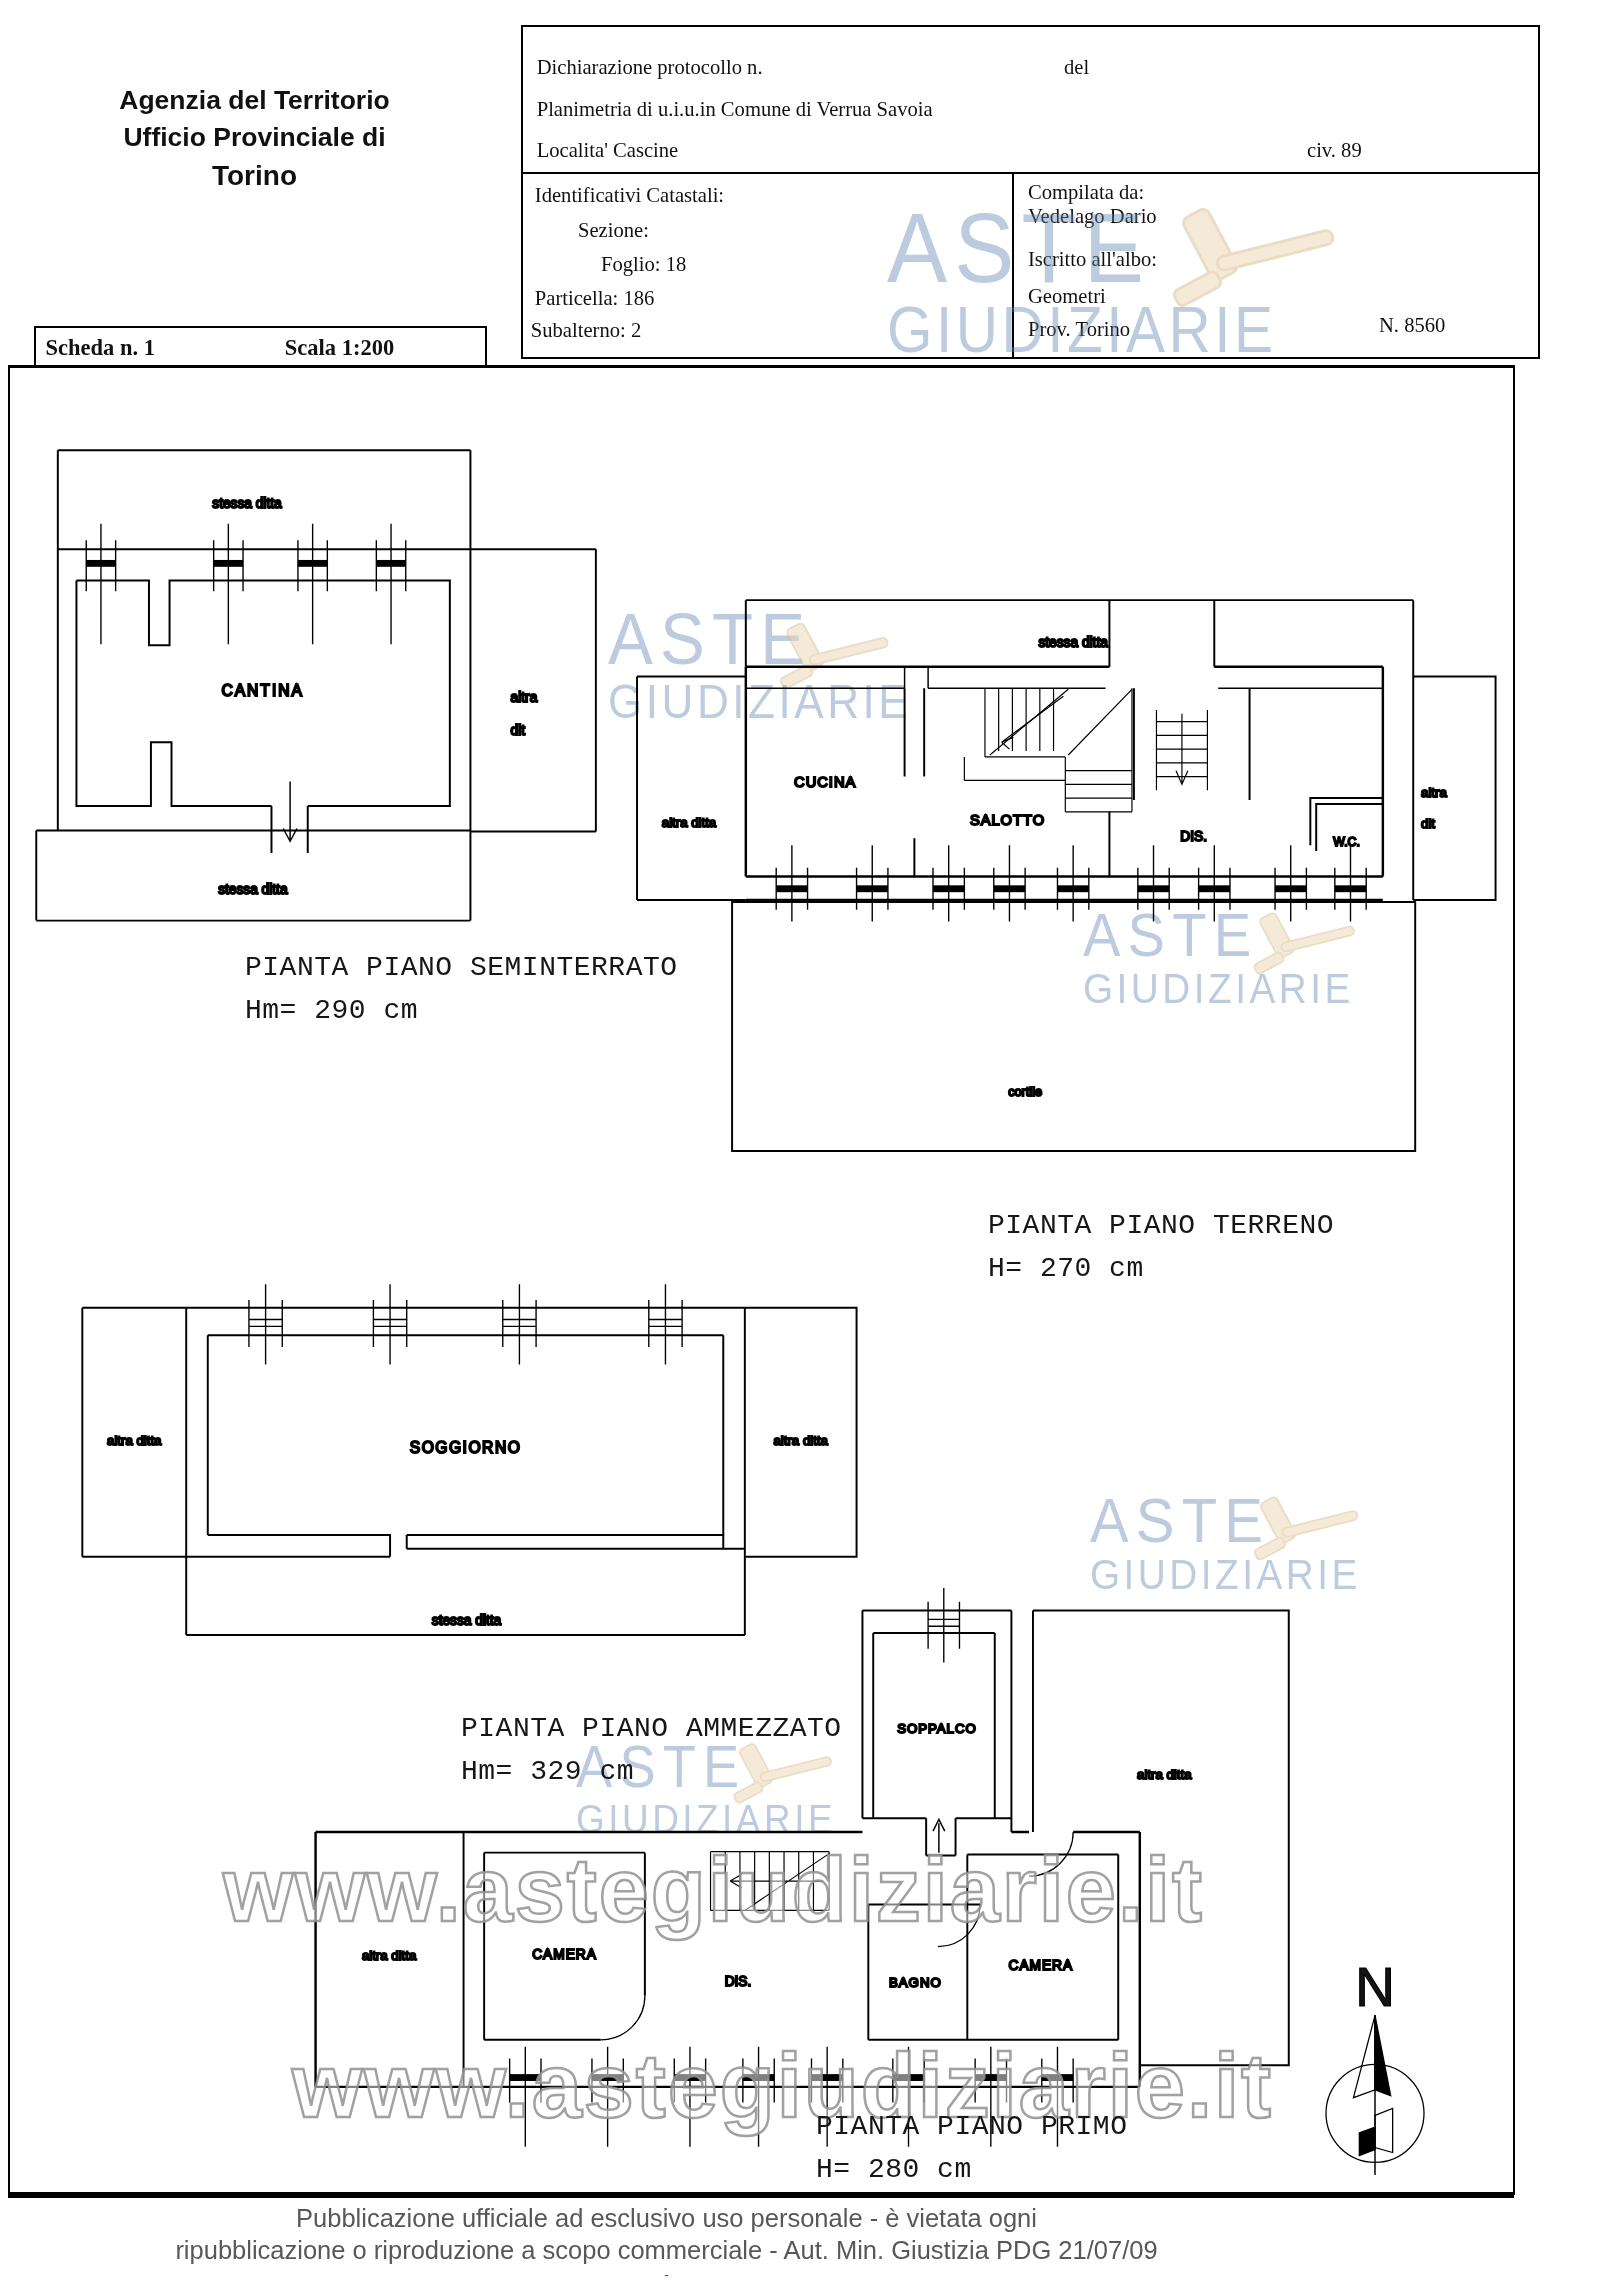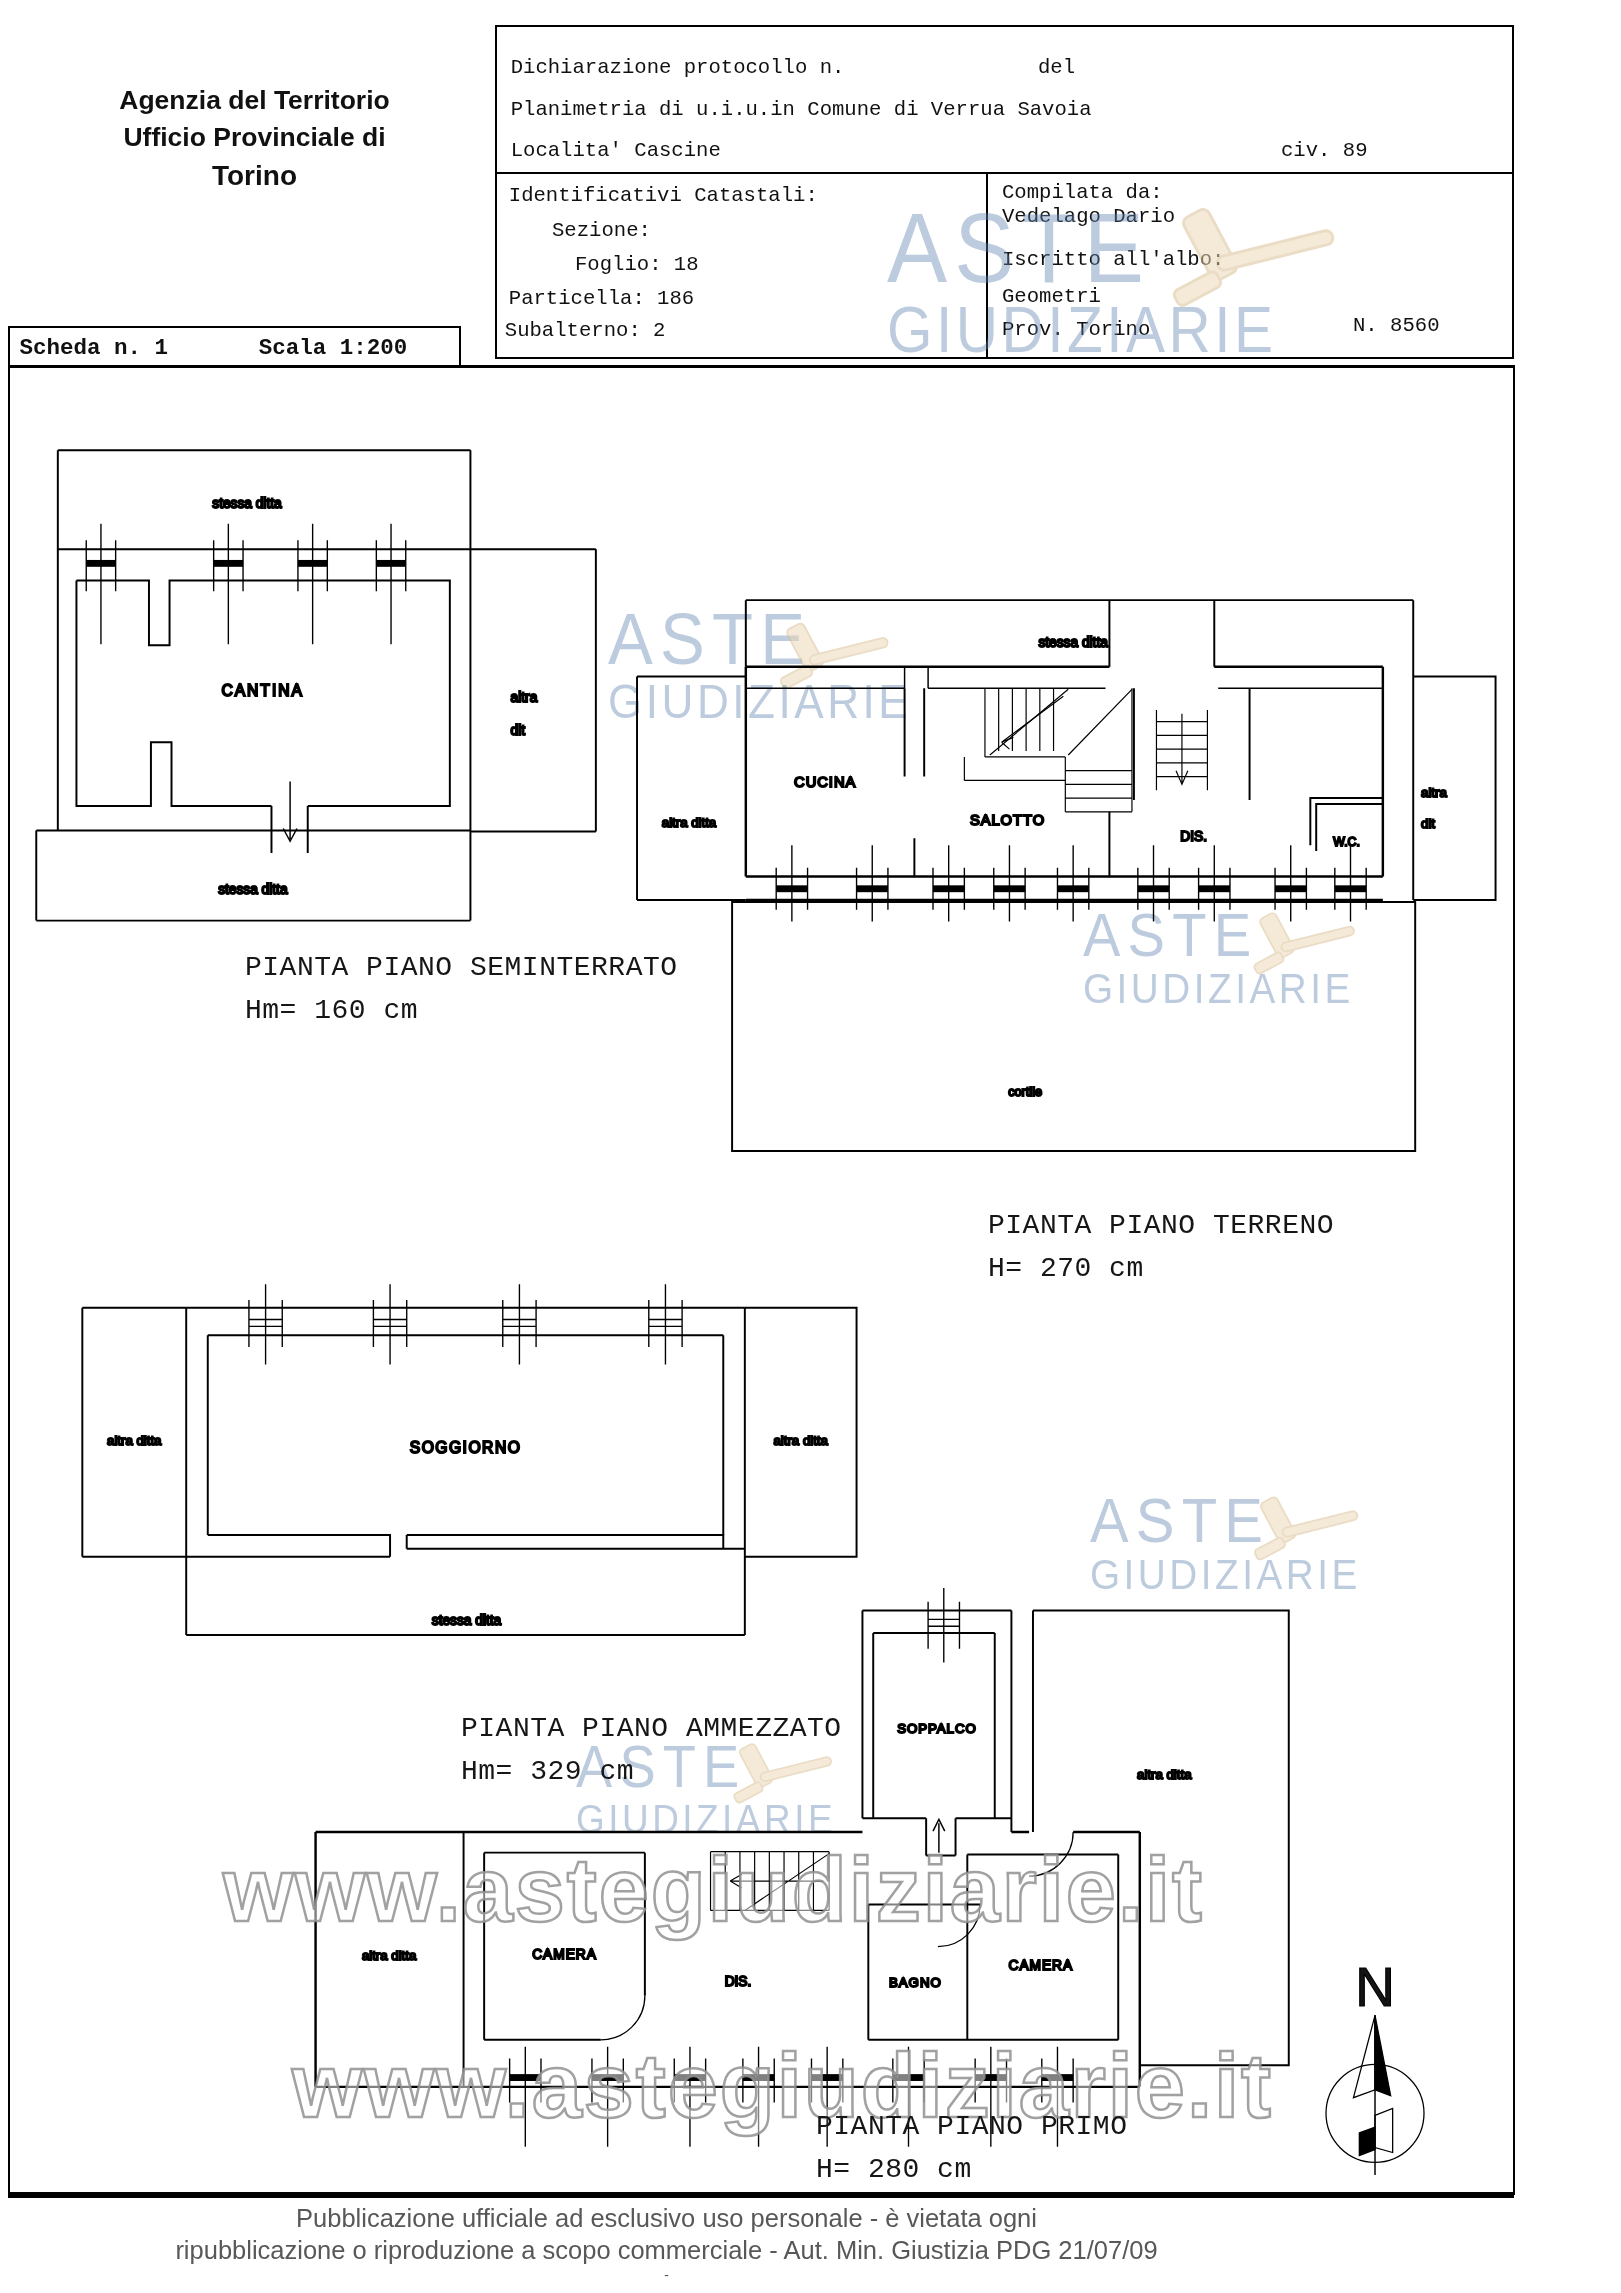--- a/index.html
+++ b/index.html
@@ -4,21 +4,21 @@
 <style>
   html,body{margin:0;padding:0;background:#fff;}
   .page{position:relative;width:1621px;height:2294px;background:#ffffff;overflow:hidden;
         font-family:"Liberation Sans",sans-serif;color:#111;}
   
   .agency{position:absolute;left:39px;top:82px;width:431px;text-align:center;z-index:8;font-weight:bold;}
   .agency .a1{font-size:26.5px;line-height:37px;}
   .agency .a2{font-size:32px;line-height:41px;letter-spacing:0.5px;}
   .agency .a3{font-size:26.5px;line-height:37px;}
   .agency .a4{font-size:28px;line-height:39px;}
-  .mono{font-family:Liberation Mono, monospace;}
+  .mono{font-family:Liberation Serif, serif;margin-left:26px;}
   .declbox{position:absolute;left:495px;top:24.5px;width:1015px;height:330px;border:2px solid #000;z-index:2;background:transparent;}
   .declbox .hdiv{position:absolute;left:0;top:145px;width:100%;height:2px;background:#000;}
   .declbox .vdiv{position:absolute;left:489px;top:147px;bottom:0;width:2px;background:#000;}
   .declbox span{position:absolute;font-size:20.6px;white-space:pre;z-index:8;}
   .schedabox{position:absolute;left:7.8px;top:326px;width:449px;height:38px;border:2px solid #000;z-index:2;}
   .schedabox span{position:absolute;top:6.9px;font-size:22.5px;font-weight:bold;white-space:pre;}
   
   .mainframe{position:absolute;left:7.8px;top:365px;width:1503px;height:1827px;
              border-top:3.9px solid #000;border-left:2px solid #000;border-right:2px solid #000;z-index:2;}
   .bottombar{position:absolute;left:7.8px;top:2192px;width:1506px;height:5.9px;background:#000;z-index:2;}
@@ -310,21 +310,21 @@
         <path d="M1387 2176 L1403 2170 V2193 L1387 2199 Z" fill="#000"></path>
       </g>
     </g>
   </svg>
 
   <div class="wwwwm" style="left:223px;top:1839px">www.astegiudiziarie.it</div>
   <div class="wwwwm" style="left:292px;top:2035px">www.astegiudiziarie.it</div>
 
   <div class="plan-title" style="left:245px;top:946px">
     <div>PIANTA PIANO SEMINTERRATO</div>
-    <div>Hm= 160 cm</div>
+    <div>Hm= 290 cm</div>
   </div>
   <div class="plan-title" style="left:988px;top:1204px">
     <div>PIANTA PIANO TERRENO</div>
     <div>H= 270 cm</div>
   </div>
   <div class="plan-title" style="left:461px;top:1707px">
     <div>PIANTA PIANO AMMEZZATO</div>
     <div>Hm= 329 cm</div>
   </div>
   <div class="plan-title" style="left:816px;top:2105px">

